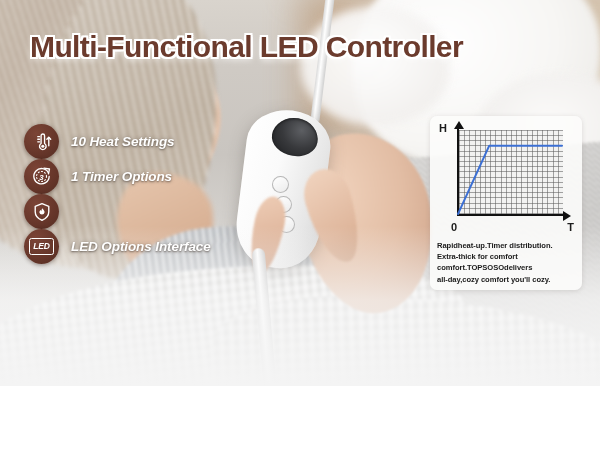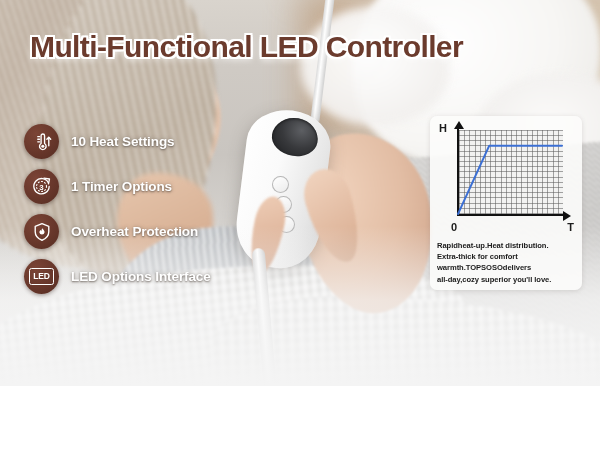--- a/index.html
+++ b/index.html
@@ -213,21 +213,21 @@
       0 3px 6px rgba(255,255,255,.9);
     white-space: nowrap;
   }
 
   
   .features {
     position: absolute;
     left: 24px; top: 124px;
     display: flex;
     flex-direction: column;
-    gap: 10px;
+    font-style: italic;
   }
   .feature-row {
     display: flex;
     align-items: center;
     gap: 12px;
     height: 35px;
   }
   .feature-icon {
     width: 35px; height: 35px;
     border-radius: 50%;
@@ -388,21 +388,20 @@
       <div class="feature-label">1 Timer Options</div>
     </div>
 
     <div class="feature-row">
       <div class="feature-icon">
         <svg width="22" height="22" viewBox="0 0 24 24" fill="none" stroke="#ffffff" stroke-width="1.5" stroke-linejoin="round">
           <path d="M12 2.9l7.4 2.9v6.0c0 4.5-3.1 7.6-7.4 9.2-4.3-1.6-7.4-4.7-7.4-9.2v-6.0z"></path>
           <path d="M12.2 7.8c1.4 1.5 2.6 2.8 2.6 4.6a2.9 2.9 0 0 1-5.7 0c0-1.1.6-1.9 1.3-2.7.6.6.9 1.1.9 1.8 0-1.4.3-2.5.9-3.7z" fill="#ffffff" stroke="none"></path>
         </svg>
       </div>
-      <div class="feature-label">Overheat Protection</div>
     </div>
 
     <div class="feature-row">
       <div class="feature-icon">
         <div class="led-badge">LED</div>
       </div>
       <div class="feature-label">LED Options Interface</div>
     </div>
 
   </div>
@@ -419,20 +418,20 @@
       <div class="axis-y-head"></div>
       <div class="axis-x"></div>
       <div class="axis-x-head"></div>
 
       <svg class="curve" viewBox="0 0 138 112">
         <polyline id="heat-curve" fill="none" stroke="#3b6fd4" stroke-width="1.9" stroke-linejoin="round" stroke-linecap="round" points="21.00,92.00 52.20,23.75 125.00,23.75"></polyline>
       </svg>
     </div>
 
     <div class="chart-caption">
-      <span>Rapidheat-up.Heat distribution.</span>
+      <span>Rapidheat-up.Timer distribution.</span>
       <span>Extra-thick for comfort</span>
-      <span>warmth.TOPSOSOdelivers</span>
-      <span>all-day,cozy superior you'll love.</span>
+      <span>comfort.TOPSOSOdelivers</span>
+      <span>all-day,cozy comfort you'll cozy.</span>
     </div>
   </div>
 
 </div>
 
 </body></html>

